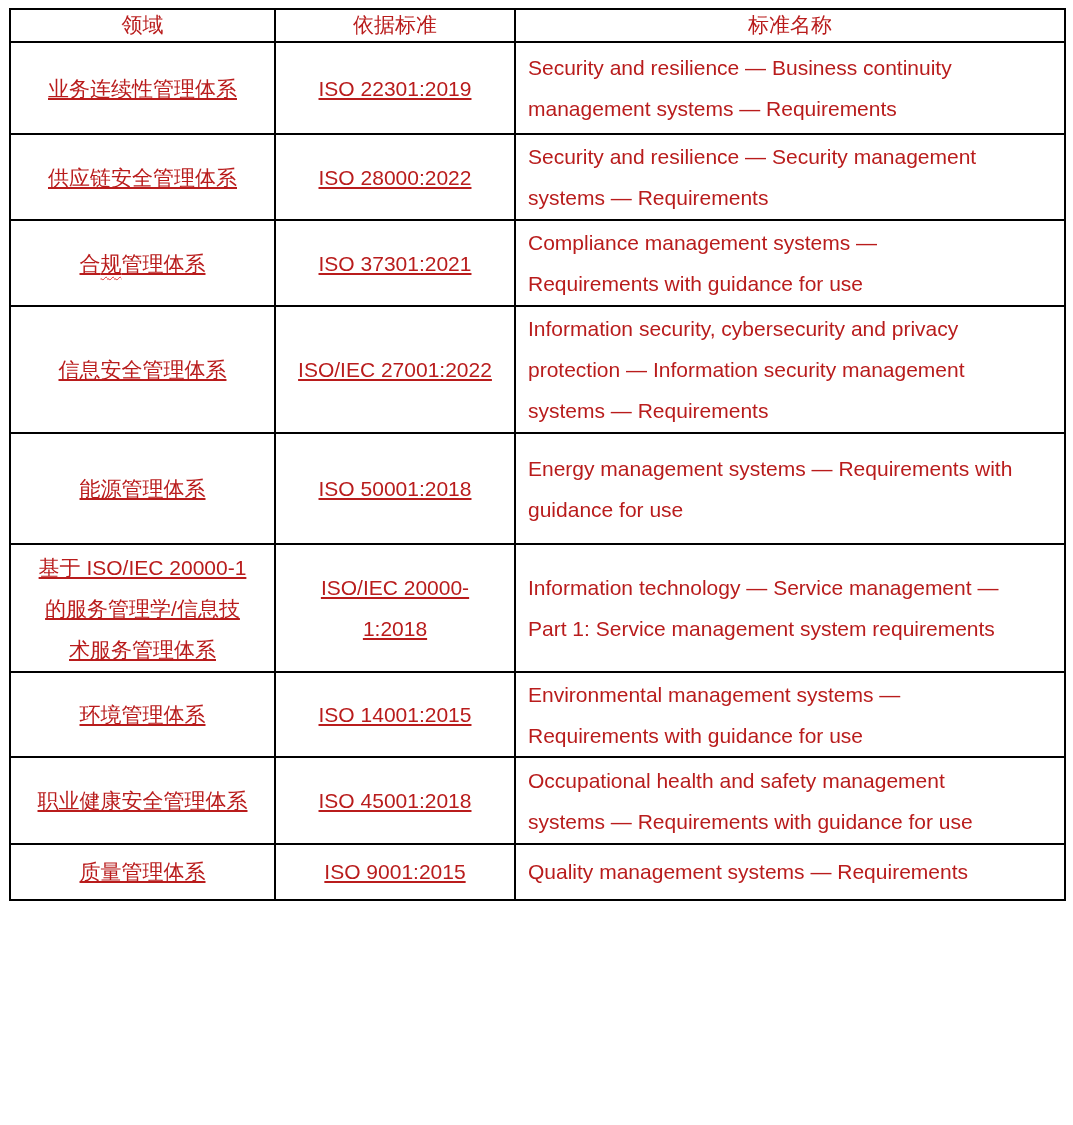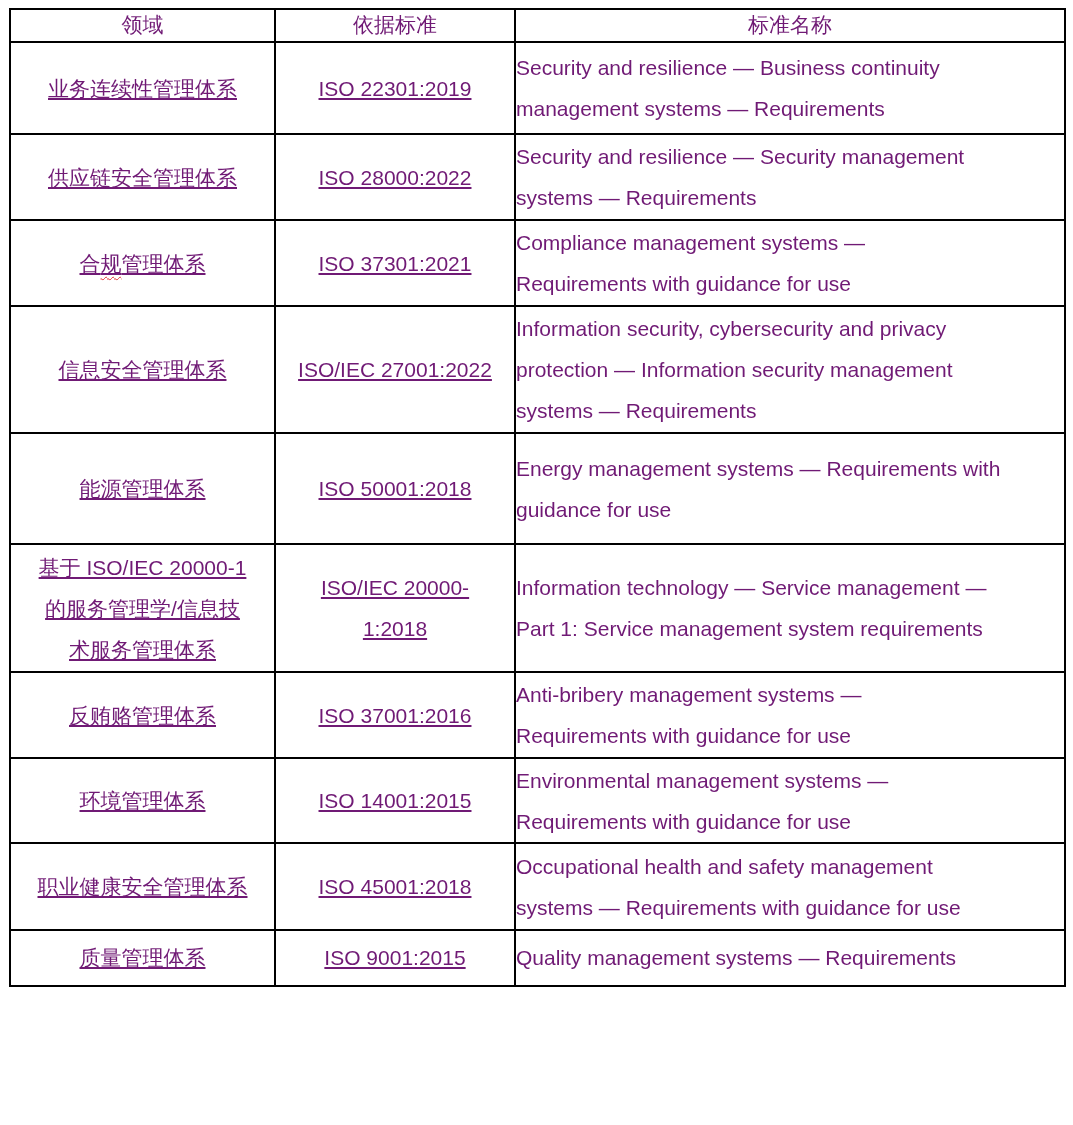--- a/index.html
+++ b/index.html
@@ -18,41 +18,41 @@
   table.std-table {
     border-collapse: collapse;
     table-layout: fixed;
     width: 1055px;
   }
   .std-table th,
   .std-table td {
     border: 2px solid #000000;
     font-size: 21px;
     font-weight: 400;
-    color: #701a75;
+    color: #b91c1c;
     vertical-align: middle;
     background: #ffffff;
     overflow: hidden;
   }
   .std-table th {
     text-align: center;
     line-height: 1.25;
     padding: 2px 4px;
   }
   td.c-domain, td.c-standard {
     text-align: center;
     line-height: 41px;
     padding: 0 6px;
     white-space: pre-line;
     text-decoration: underline;
   }
   td.c-name {
     text-align: left;
     line-height: 41px;
-    padding: 0 22px 0 0;
+    padding: 0 22px 0 12px;
     white-space: pre-line;
   }
   .squiggle {
     text-decoration-line: underline;
     text-decoration-style: wavy;
     text-decoration-color: #e03131;
     text-decoration-thickness: 1px;
     text-underline-offset: 5px;
   }
 </style>
@@ -106,26 +106,20 @@
     </tr>
     <tr style="height:128px">
       <td class="c-domain">基于 ISO/IEC 20000-1
 的服务管理学/信息技
 术服务管理体系</td>
       <td class="c-standard">ISO/IEC 20000-
 1:2018</td>
       <td class="c-name">Information technology — Service management —
 Part 1: Service management system requirements</td>
     </tr>
-    <tr style="height:86px">
-      <td class="c-domain">反贿赂管理体系</td>
-      <td class="c-standard">ISO 37001:2016</td>
-      <td class="c-name">Anti-bribery management systems —
-Requirements with guidance for use</td>
-    </tr>
     <tr style="height:85px">
       <td class="c-domain">环境管理体系</td>
       <td class="c-standard">ISO 14001:2015</td>
       <td class="c-name">Environmental management systems —
 Requirements with guidance for use</td>
     </tr>
     <tr style="height:87px">
       <td class="c-domain">职业健康安全管理体系</td>
       <td class="c-standard">ISO 45001:2018</td>
       <td class="c-name">Occupational health and safety management

